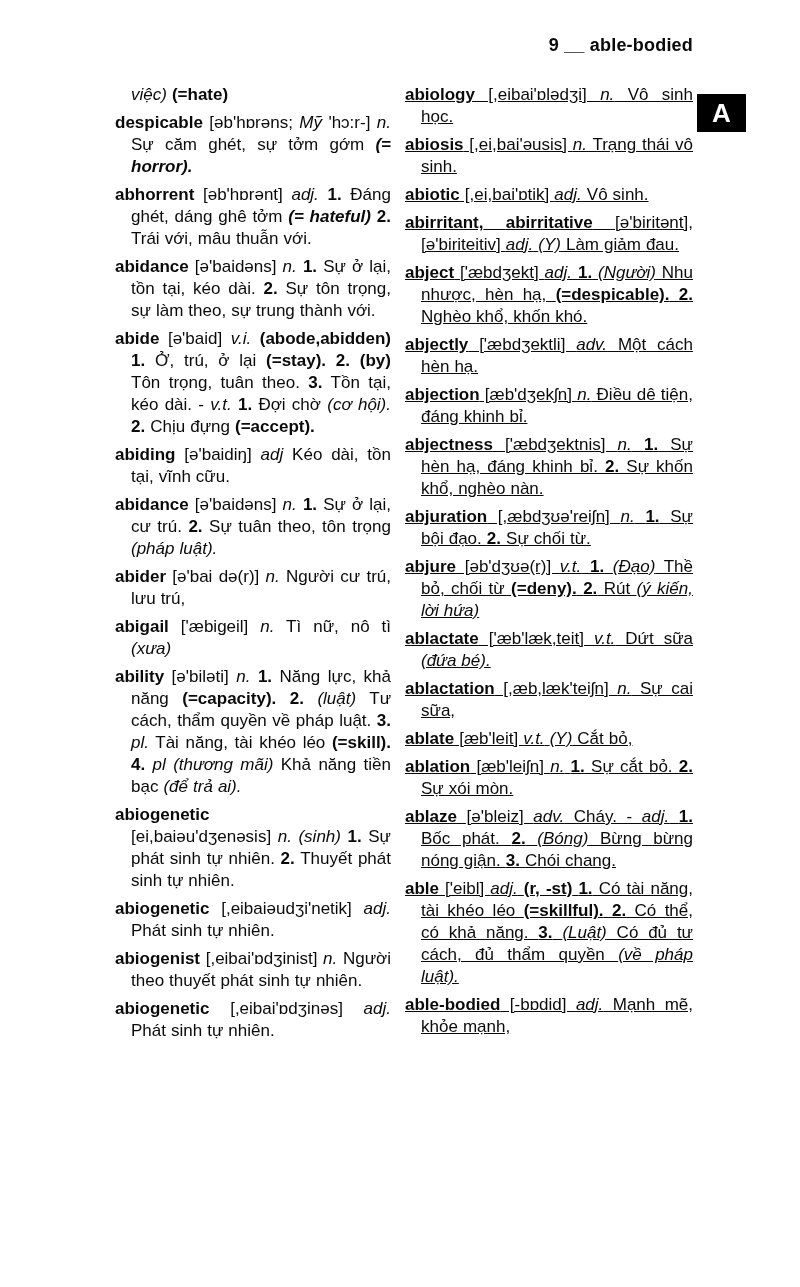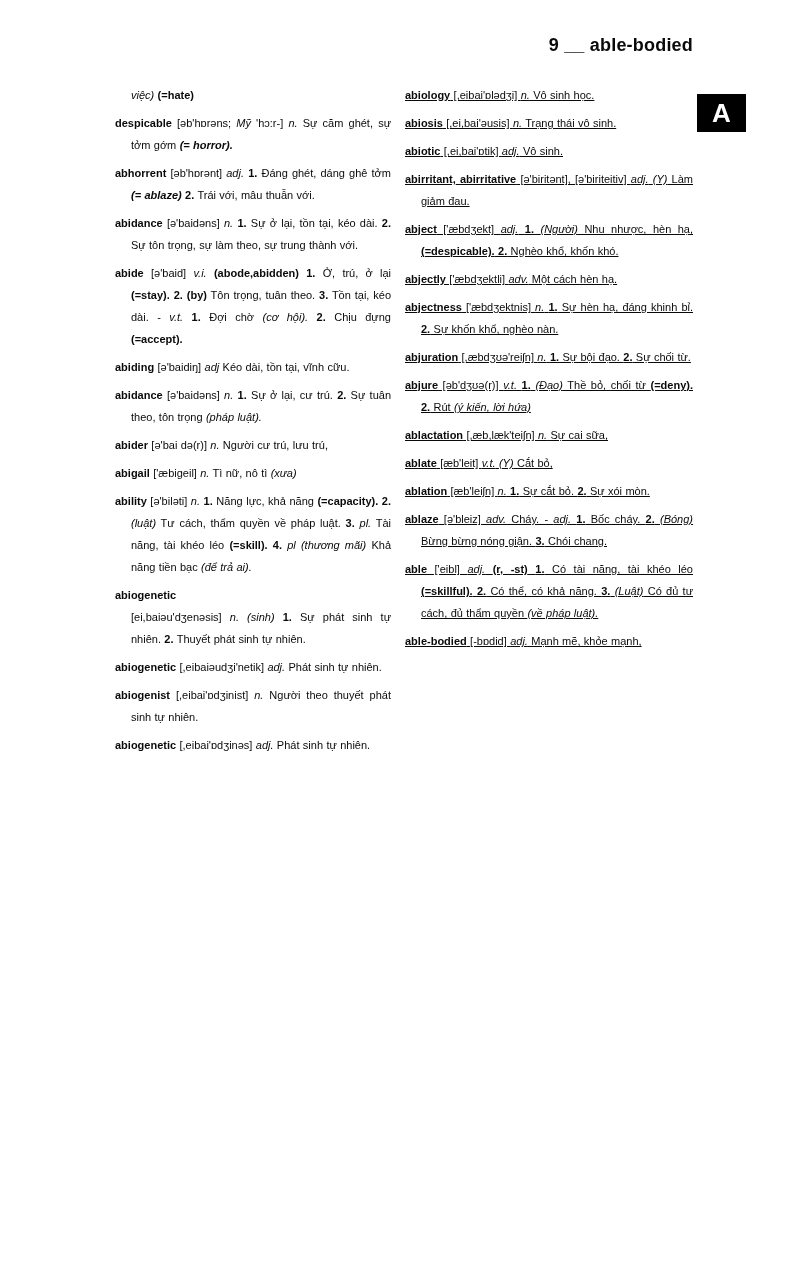--- a/index.html
+++ b/index.html
@@ -49,21 +49,21 @@
     left: 115px;
     width: 578px;
     display: flex;
     gap: 14px;
   }
   .col { flex: 0 0 auto; }
   .col-left  { width: 276px; }
   .col-right { width: 288px; text-decoration: underline; }
   .entry {
     margin: 0 0 6px 0;
-    font-size: 11px;
+    font-size: 17px;
     line-height: 22px;
     text-align: justify;
     padding-left: 16px;
     text-indent: -16px;
     word-spacing: 0.3px;
   }
   .entry.cont { text-indent: 0; }
   .b  { font-weight: 700; }
   .i  { font-style: italic; }
   .bi { font-weight: 700; font-style: italic; }
@@ -76,45 +76,47 @@
   <div class="header">
     <span>9 __ able-bodied</span>
   </div>
 
   <div class="letter-tab">A</div>
 
   <div class="columns">
     <div class="col col-left">
         <p class="entry cont"><span class="i">việc)</span><span> </span><span class="b">(=hate)</span></p>
         <p class="entry"><span class="b">despicable</span><span> [əb'hɒrəns; </span><span class="i">Mỹ</span><span> 'hɔ:r-] </span><span class="i">n.</span><span> Sự căm ghét, sự tởm gớm </span><span class="bi">(= horror).</span></p>
-        <p class="entry"><span class="b">abhorrent</span><span> [əb'hɒrənt] </span><span class="i">adj.</span><span> </span><span class="b">1.</span><span> Đáng ghét, dáng ghê tởm </span><span class="bi">(= ablaze)</span><span> </span><span class="b">2.</span><span> Trái với, mâu thuẫn với.</span></p>
+        <p class="entry"><span class="b">abhorrent</span><span> [əb'hɒrənt] </span><span class="i">adj.</span><span> </span><span class="b">1.</span><span> Đáng ghét, dáng ghê tởm </span><span class="bi">(= hateful)</span><span> </span><span class="b">2.</span><span> Trái với, mâu thuẫn với.</span></p>
         <p class="entry"><span class="b">abidance</span><span> [ə'baidəns] </span><span class="i">n.</span><span> </span><span class="b">1.</span><span> Sự ở lại, tồn tại, kéo dài. </span><span class="b">2.</span><span> Sự tôn trọng, sự làm theo, sự trung thành với.</span></p>
         <p class="entry"><span class="b">abide</span><span> [ə'baid] </span><span class="i">v.i.</span><span> </span><span class="b">(abode,abidden)</span><span> </span><span class="b">1.</span><span> Ở, trú, ở lại </span><span class="b">(=stay).</span><span> </span><span class="b">2.</span><span> </span><span class="b">(by)</span><span> Tôn trọng, tuân theo. </span><span class="b">3.</span><span> Tồn tại, kéo dài. - </span><span class="i">v.t.</span><span> </span><span class="b">1.</span><span> Đợi chờ </span><span class="i">(cơ hội).</span><span> </span><span class="b">2.</span><span> Chịu đựng </span><span class="b">(=accept).</span></p>
         <p class="entry"><span class="b">abiding</span><span> [ə'baidiŋ] </span><span class="i">adj</span><span> Kéo dài, tồn tại, vĩnh cữu.</span></p>
         <p class="entry"><span class="b">abidance</span><span> [ə'baidəns] </span><span class="i">n.</span><span> </span><span class="b">1.</span><span> Sự ở lại, cư trú. </span><span class="b">2.</span><span> Sự tuân theo, tôn trọng </span><span class="i">(pháp luật).</span></p>
         <p class="entry"><span class="b">abider</span><span> [ə'bai də(r)] </span><span class="i">n.</span><span> Người cư trú, lưu trú,</span></p>
         <p class="entry"><span class="b">abigail</span><span> ['æbigeil] </span><span class="i">n.</span><span> Tì nữ, nô tì </span><span class="i">(xưa)</span></p>
         <p class="entry"><span class="b">ability</span><span> [ə'biləti] </span><span class="i">n.</span><span> </span><span class="b">1.</span><span> Năng lực, khả năng </span><span class="b">(=capacity).</span><span> </span><span class="b">2.</span><span> </span><span class="i">(luật)</span><span> Tư cách, thẩm quyền về pháp luật. </span><span class="b">3.</span><span> </span><span class="i">pl.</span><span> Tài năng, tài khéo léo </span><span class="b">(=skill).</span><span> </span><span class="b">4.</span><span> </span><span class="i">pl</span><span> </span><span class="i">(thương mãi)</span><span> Khả năng tiền bạc </span><span class="i">(để trả ai).</span></p>
         <p class="entry"><span class="b">abiogenetic</span><br><span>[ei,baiəu'dʒenəsis] </span><span class="i">n.</span><span> </span><span class="i">(sinh)</span><span> </span><span class="b">1.</span><span> Sự phát sinh tự nhiên. </span><span class="b">2.</span><span> Thuyết phát sinh tự nhiên.</span></p>
         <p class="entry"><span class="b">abiogenetic</span><span> [,eibaiəudʒi'netik] </span><span class="i">adj.</span><span> Phát sinh tự nhiên.</span></p>
         <p class="entry"><span class="b">abiogenist</span><span> [,eibai'ɒdʒinist] </span><span class="i">n.</span><span> Người theo thuyết phát sinh tự nhiên.</span></p>
         <p class="entry"><span class="b">abiogenetic</span><span> [,eibai'ɒdʒinəs] </span><span class="i">adj.</span><span> Phát sinh tự nhiên.</span></p>
       </div>
     <div class="col col-right">
         <p class="entry"><span class="b">abiology</span><span> [,eibai'ɒlədʒi] </span><span class="i">n.</span><span> Vô sinh học.</span></p>
         <p class="entry"><span class="b">abiosis</span><span> [,ei,bai'əusis] </span><span class="i">n.</span><span> Trạng thái vô sinh.</span></p>
         <p class="entry"><span class="b">abiotic</span><span> [,ei,bai'ɒtik] </span><span class="i">adj.</span><span> Vô sinh.</span></p>
         <p class="entry"><span class="b">abirritant,</span><span> </span><span class="b">abirritative</span><span> [ə'biritənt], [ə'biriteitiv] </span><span class="i">adj.</span><span> </span><span class="i">(Y)</span><span> Làm giảm đau.</span></p>
         <p class="entry"><span class="b">abject</span><span> ['æbdʒekt] </span><span class="i">adj.</span><span> </span><span class="b">1.</span><span> </span><span class="i">(Người)</span><span> Nhu nhược, hèn hạ, </span><span class="b">(=despicable).</span><span> </span><span class="b">2.</span><span> Nghèo khổ, khốn khó.</span></p>
         <p class="entry"><span class="b">abjectly</span><span> ['æbdʒektli] </span><span class="i">adv.</span><span> Một cách hèn hạ.</span></p>
+        <p class="entry"><span class="b">abjection</span><span> [æb'dʒekʃn] </span><span class="i">n.</span><span> Điều dê tiện, đáng khinh bỉ.</span></p>
         <p class="entry"><span class="b">abjectness</span><span> ['æbdʒektnis] </span><span class="i">n.</span><span> </span><span class="b">1.</span><span> Sự hèn hạ, đáng khinh bỉ. </span><span class="b">2.</span><span> Sự khốn khổ, nghèo nàn.</span></p>
         <p class="entry"><span class="b">abjuration</span><span> [,æbdʒʊə'reiʃn] </span><span class="i">n.</span><span> </span><span class="b">1.</span><span> Sự bội đạo. </span><span class="b">2.</span><span> Sự chối từ.</span></p>
         <p class="entry"><span class="b">abjure</span><span> [əb'dʒʊə(r)] </span><span class="i">v.t.</span><span> </span><span class="b">1.</span><span> </span><span class="i">(Đạo)</span><span> Thề bỏ, chối từ </span><span class="b">(=deny).</span><span> </span><span class="b">2.</span><span> Rút </span><span class="i">(ý kiến, lời hứa)</span></p>
+        <p class="entry"><span class="b">ablactate</span><span> ['æb'læk,teit] </span><span class="i">v.t.</span><span> Dứt sữa </span><span class="i">(đứa bé).</span></p>
         <p class="entry"><span class="b">ablactation</span><span> [,æb,læk'teiʃn] </span><span class="i">n.</span><span> Sự cai sữa,</span></p>
         <p class="entry"><span class="b">ablate</span><span> [æb'leit] </span><span class="i">v.t.</span><span> </span><span class="i">(Y)</span><span> Cắt bỏ,</span></p>
         <p class="entry"><span class="b">ablation</span><span> [æb'leiʃn] </span><span class="i">n.</span><span> </span><span class="b">1.</span><span> Sự cắt bỏ. </span><span class="b">2.</span><span> Sự xói mòn.</span></p>
-        <p class="entry"><span class="b">ablaze</span><span> [ə'bleiz] </span><span class="i">adv.</span><span> Cháy. - </span><span class="i">adj.</span><span> </span><span class="b">1.</span><span> Bốc cháy. </span><span class="b">2.</span><span> </span><span class="i">(Bóng)</span><span> Bừng bừng nóng giận. </span><span class="b">3.</span><span> Chói chang.</span></p>
+        <p class="entry"><span class="b">ablaze</span><span> [ə'bleiz] </span><span class="i">adv.</span><span> Cháy. - </span><span class="i">adj.</span><span> </span><span class="b">1.</span><span> Bốc phát. </span><span class="b">2.</span><span> </span><span class="i">(Bóng)</span><span> Bừng bừng nóng giận. </span><span class="b">3.</span><span> Chói chang.</span></p>
         <p class="entry"><span class="b">able</span><span> ['eibl] </span><span class="i">adj.</span><span> </span><span class="b">(r, -st)</span><span> </span><span class="b">1.</span><span> Có tài năng, tài khéo léo </span><span class="b">(=skillful).</span><span> </span><span class="b">2.</span><span> Có thể, có khả năng. </span><span class="b">3.</span><span> </span><span class="i">(Luật)</span><span> Có đủ tư cách, đủ thẩm quyền </span><span class="i">(về pháp luật).</span></p>
         <p class="entry"><span class="b">able-bodied</span><span> [-bɒdid] </span><span class="i">adj.</span><span> Mạnh mẽ, khỏe mạnh,</span></p>
       </div>
   </div>
 
 </div>
 
 </body></html>

